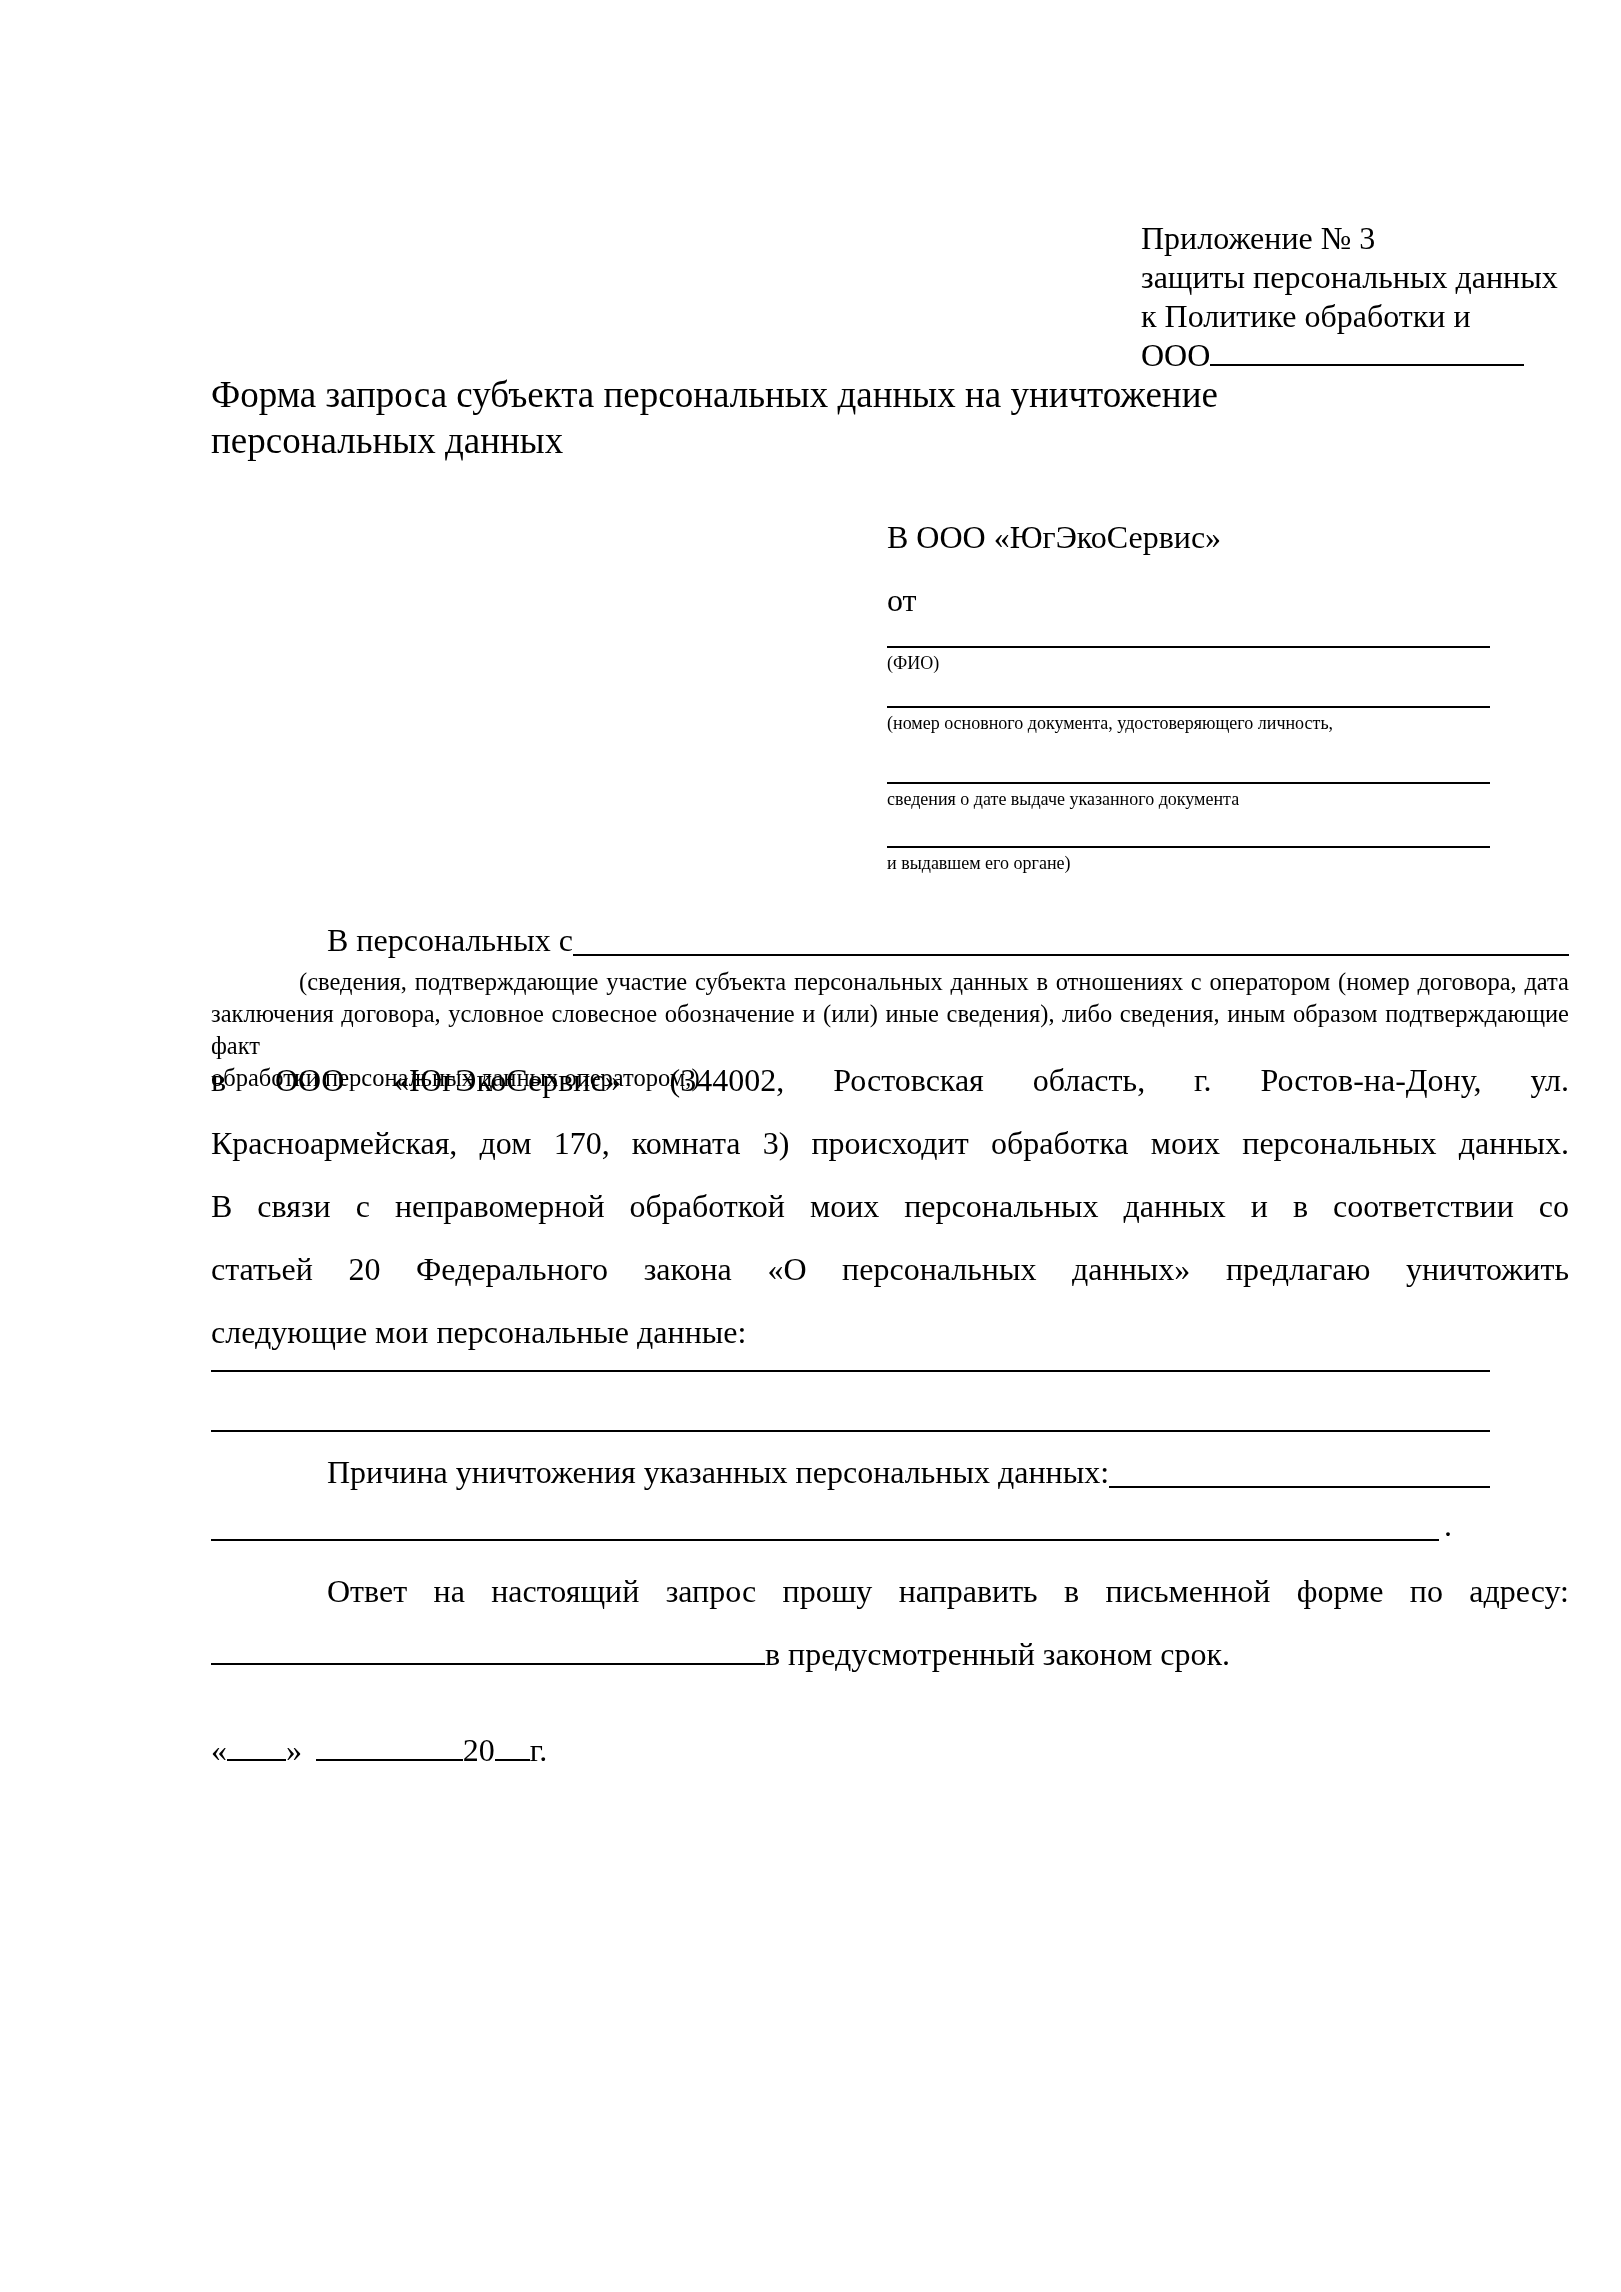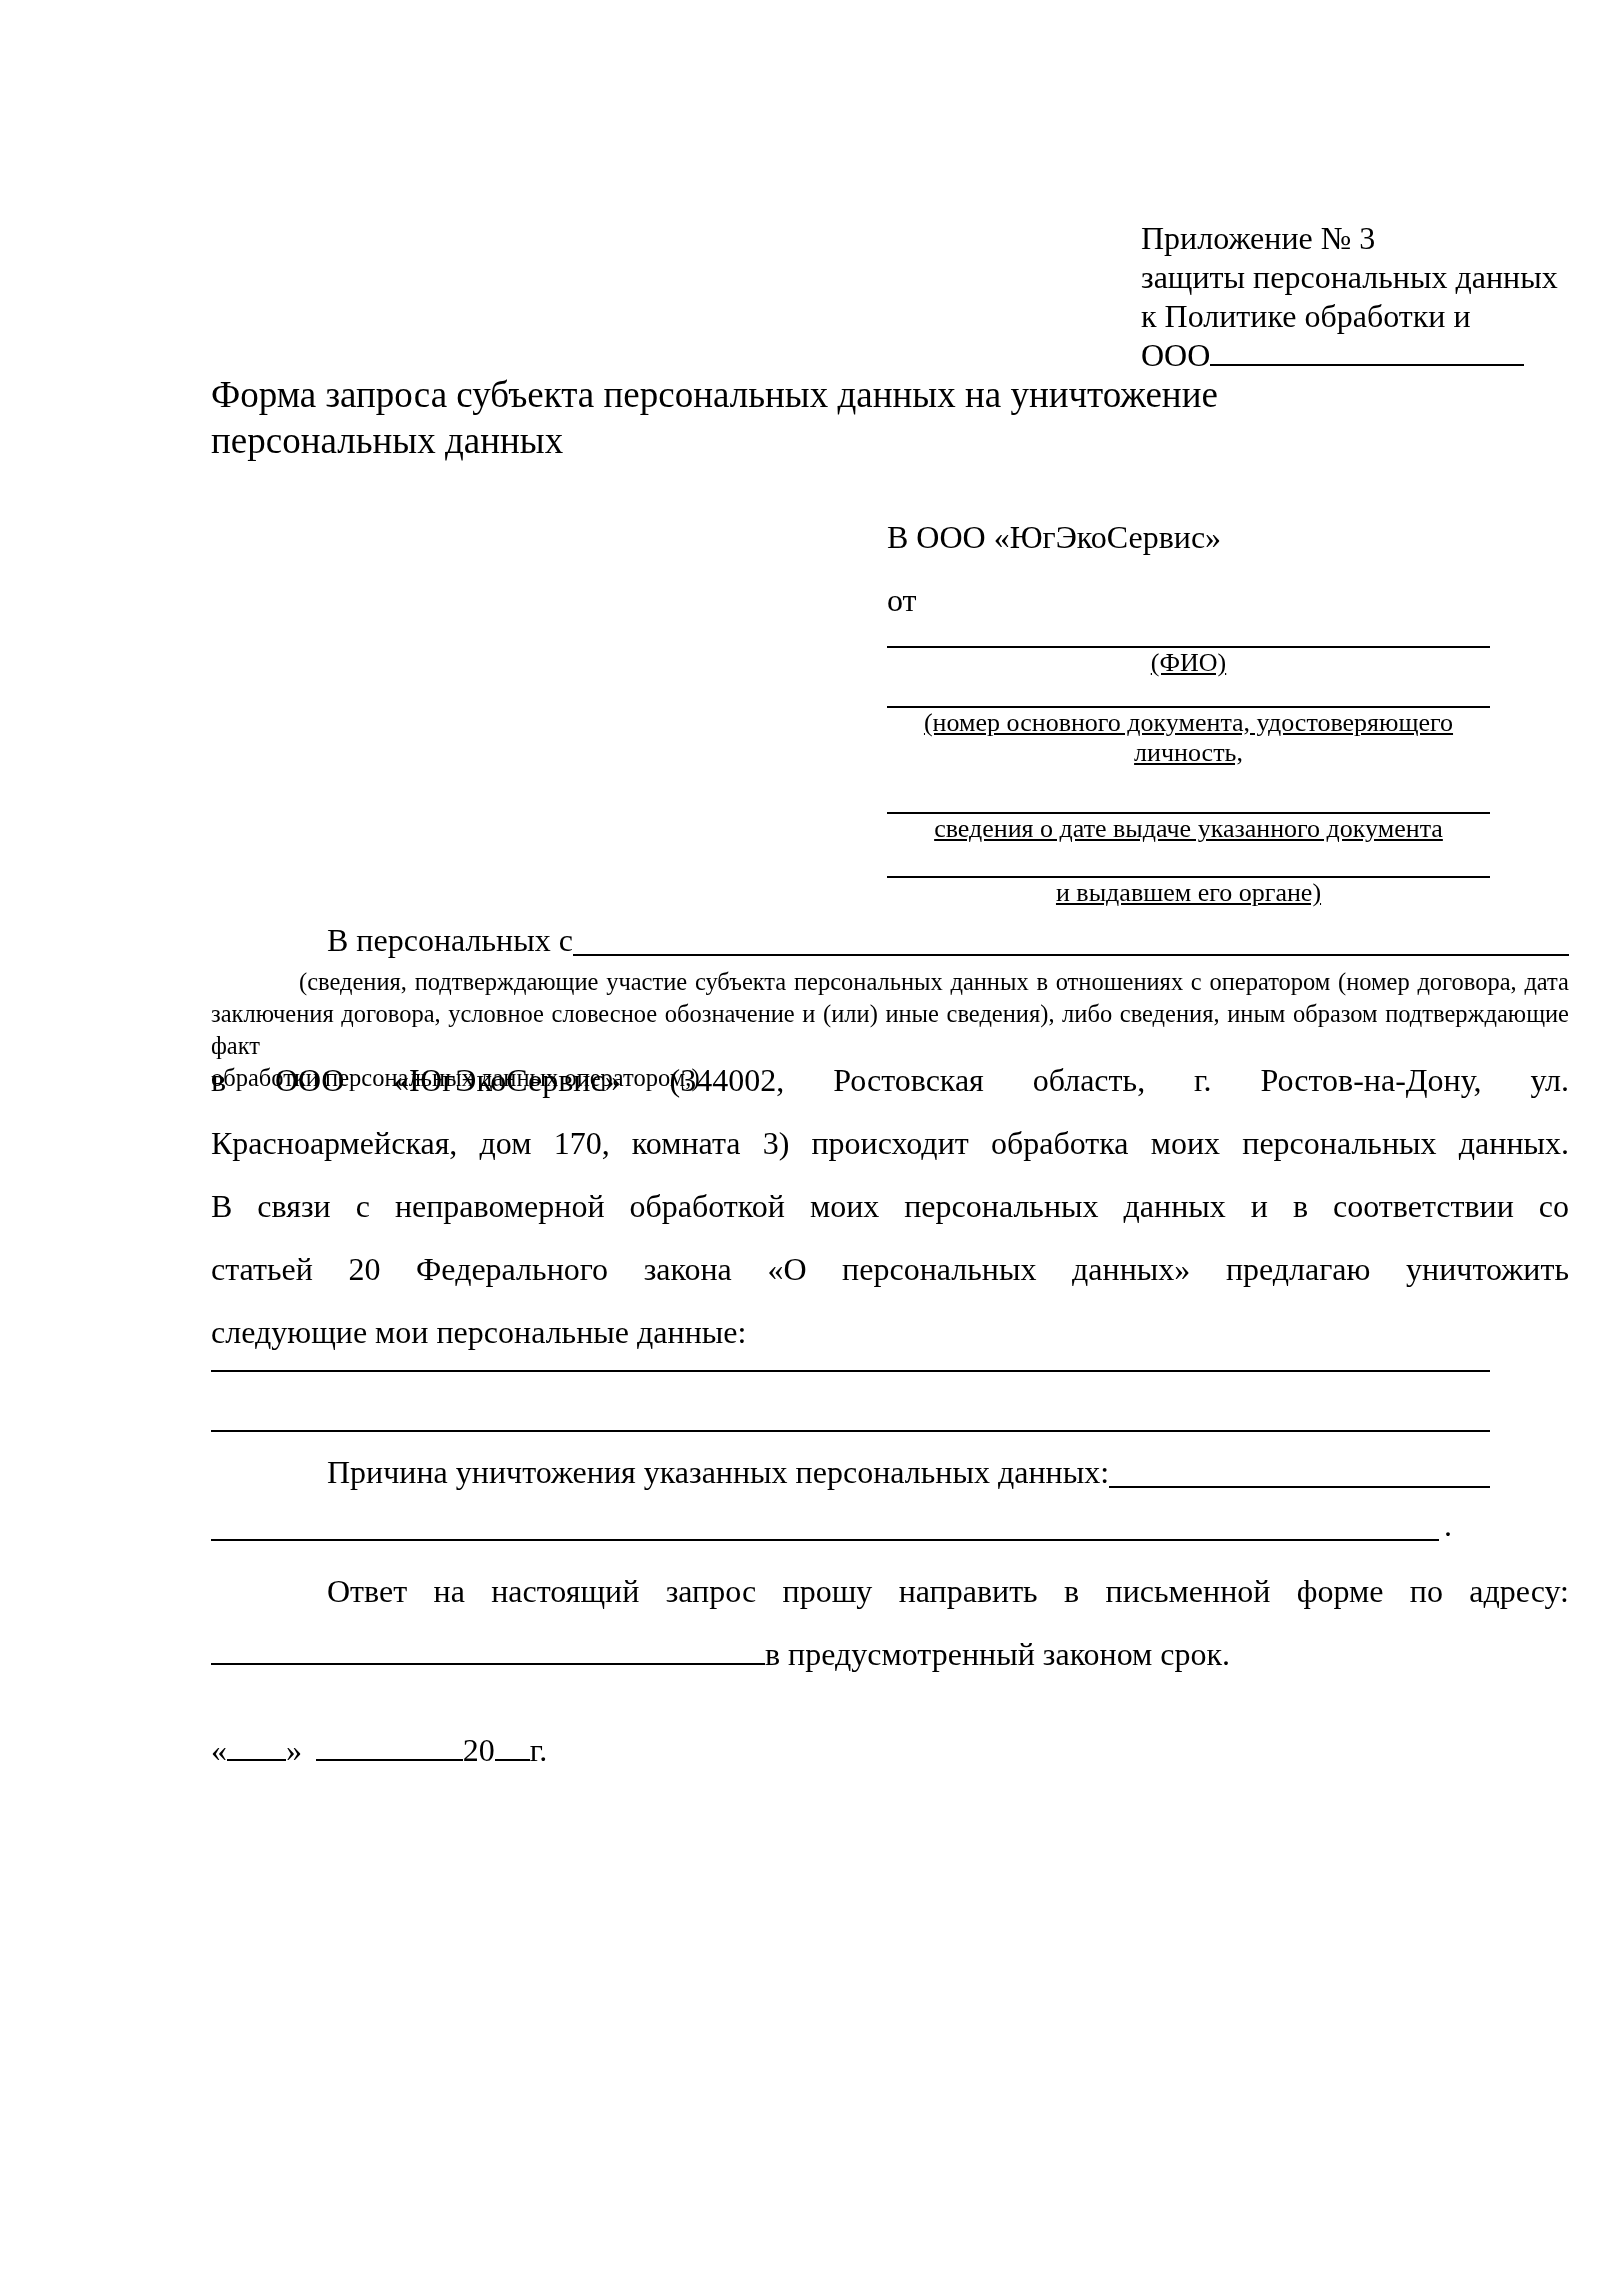--- a/index.html
+++ b/index.html
@@ -19,21 +19,21 @@
 
   
   .title{position:absolute;left:0;top:372px;width:1323px;font-weight:normal;font-size:37px;line-height:46px;}
 
   
   .addr{position:absolute;left:676px;top:518px;width:603px;}
   .addr-to{line-height:39px;}
   .addr-from{margin-top:23.5px;line-height:39px;}
   .addr-blank{border-bottom:2.9px solid #000;}
   .b1{height:26.5px}.b2{height:28px}.b3{height:44px}.b4{height:32px}
-  .addr-cap{text-align:center;font-size:26px;line-height:30px;text-decoration:underline;}
+  .addr-cap{text-align:left;font-size:18px;line-height:30px;}
 
   
   .accordance{position:absolute;left:0;top:919px;width:1358px;display:flex;line-height:43px;}
   .acc-lead{padding-left:116px;white-space:nowrap;}
   .fill{flex:1 1 auto;border-bottom:2.9px solid #000;margin-bottom:5.9px;}
 
   
   .fine{position:absolute;left:0;top:966px;width:1358px;font-size:24.5px;line-height:32px;}
   .indent90{padding-left:88px;}
 

